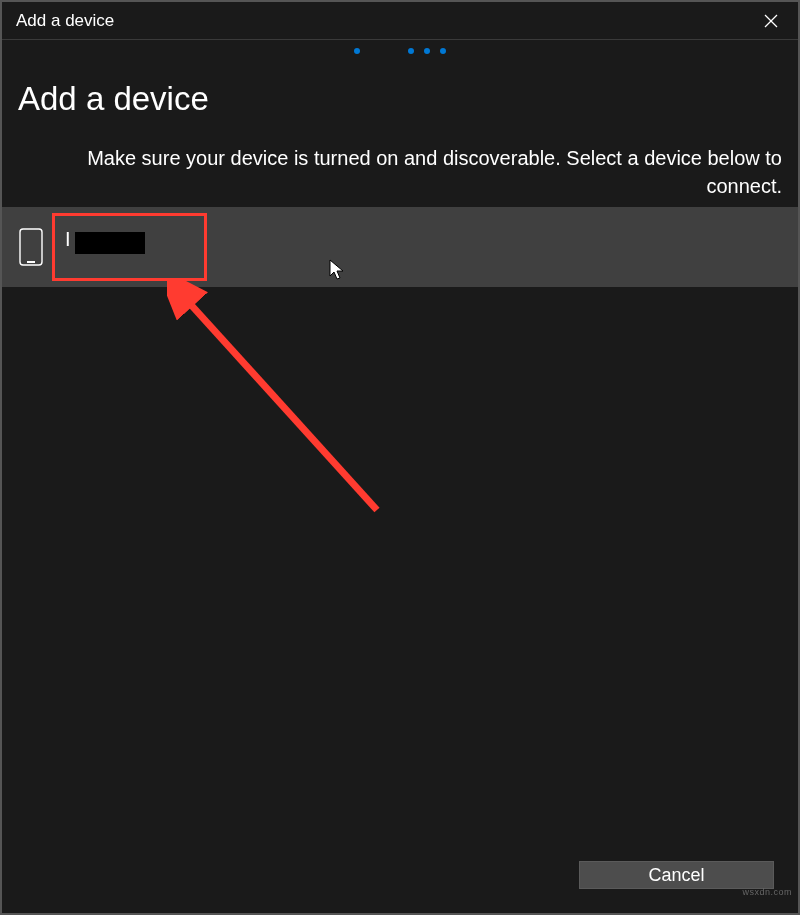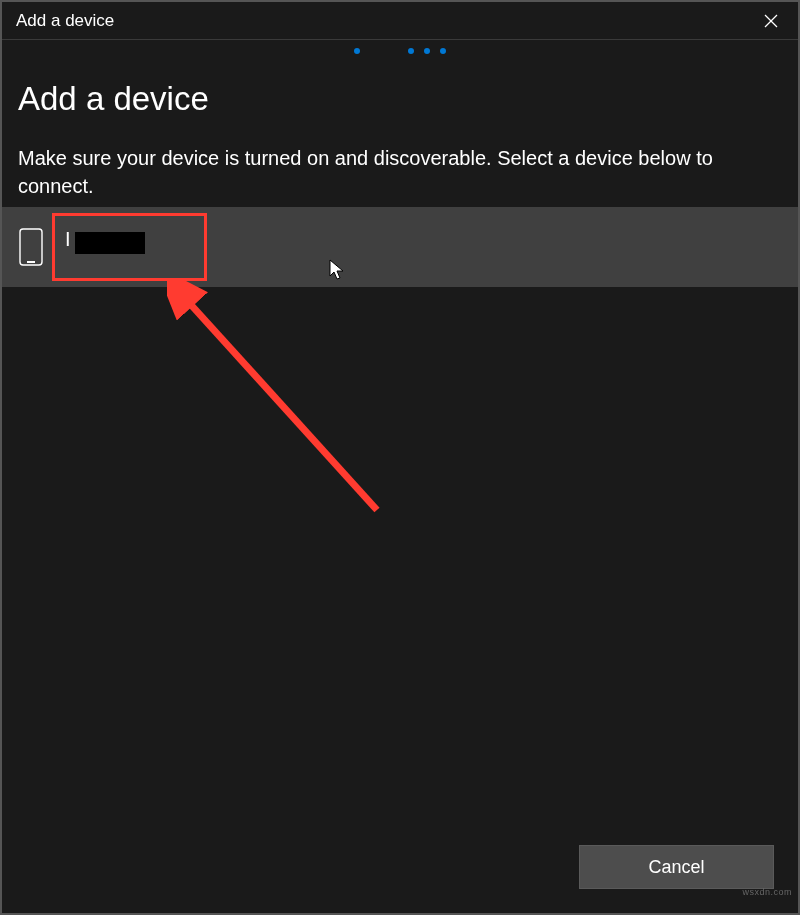--- a/index.html
+++ b/index.html
@@ -67,20 +67,21 @@
       font-weight: 350;
       color: #ffffff;
       margin-bottom: 26px;
     }
     .page-subtitle {
       font-size: 20px;
       font-weight: 400;
       color: #ffffff;
       line-height: 1.4;
       margin-bottom: 22px;
+      text-align: right;
     }
     .device-row {
       position: absolute;
       left: 0;
       right: 0;
       top: 205px;
       height: 80px;
       background: #404040;
       display: flex;
       align-items: center;
@@ -135,21 +136,21 @@
       position: absolute;
       left: 165px;
       top: 278px;
       pointer-events: none;
     }
     .cancel-btn {
       position: absolute;
       right: 24px;
       bottom: 24px;
       width: 195px;
-      height: 44px;
+      height: 28px;
       background: #4d4d4d;
       border: 1px solid #5a5a5a;
       color: #ffffff;
       font-size: 18px;
       display: flex;
       align-items: center;
       justify-content: center;
       cursor: pointer;
     }
     .watermark {

